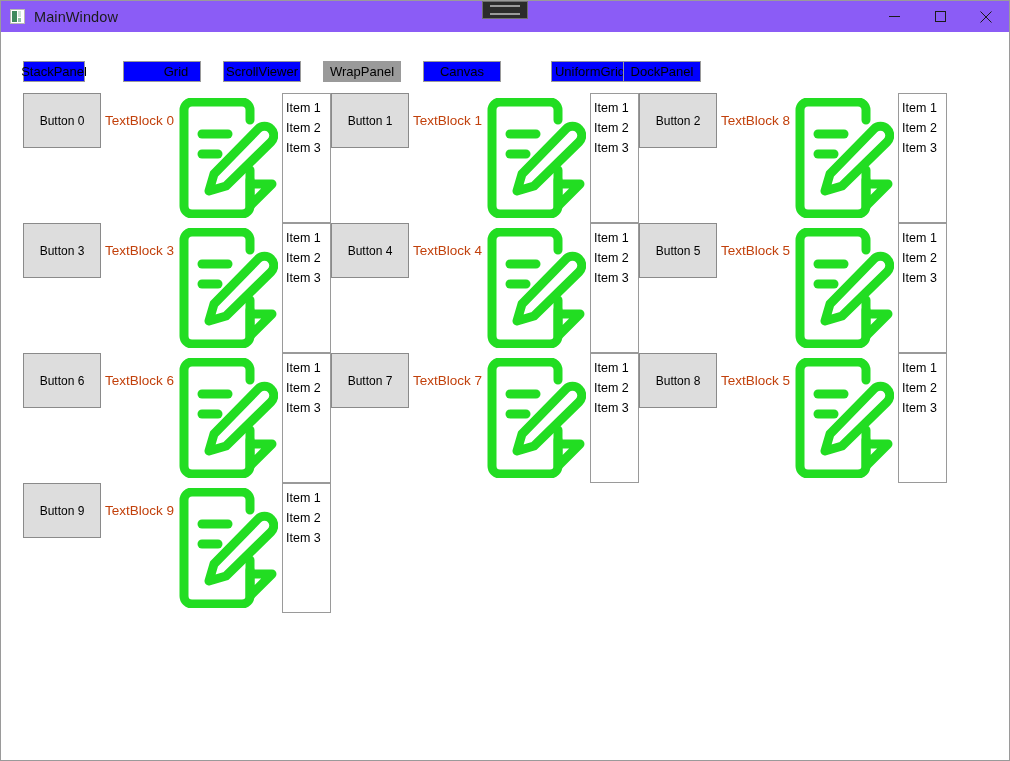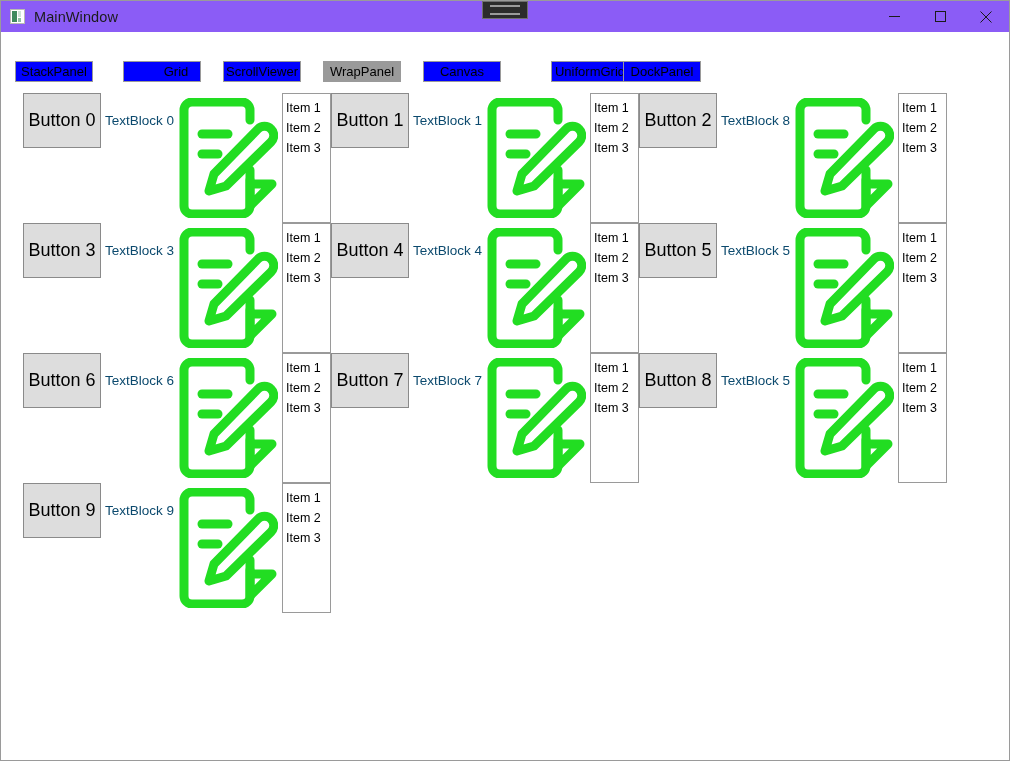--- a/index.html
+++ b/index.html
@@ -100,26 +100,26 @@
     width:968px;
   }
   .cell{flex:0 0 auto;display:block;}
 
   .btn{
     width:78px;height:55px;
     box-sizing:border-box;
     border:1px solid #8a8a8a;
     background:#DDDDDD;
     color:#000000;
-    font-size:18px;
+    font-size:12px;
     display:flex;align-items:center;justify-content:center;
     cursor:default;
   }
   .tblock{
-    font-size:13.5px;color:#0c4a6e;
+    font-size:13.5px;color:#c2410c;
     padding:0 0 0 4px;
     white-space:nowrap;
     display:flex;align-items:center;
     height:55px;
   }
   .imgbox{
     width:108px;height:130px;
     display:flex;align-items:center;justify-content:center;
   }
   .imgbox svg{display:block;}
@@ -177,21 +177,21 @@
         </svg>
       </div>
     </div>
   </div>
 
   <div class="capture-bar">
     <span></span>
   </div>
 
   <div class="tabbar" id="tabbar">
-      <div class="tab" style="left: 14px; width: 78px;">
+      <div class="tab" style="left: 22px; width: 62px;">
         <span>StackPanel</span>
       </div>
       <div class="tab" style="left: 122px; width: 78px; padding-left: 28px;">
         <span>Grid</span>
       </div>
       <div class="tab" style="left: 222px; width: 78px;">
         <span>ScrollViewer</span>
       </div>
       <div class="tab selected" style="left: 322px; width: 78px;">
         <span>WrapPanel</span>

